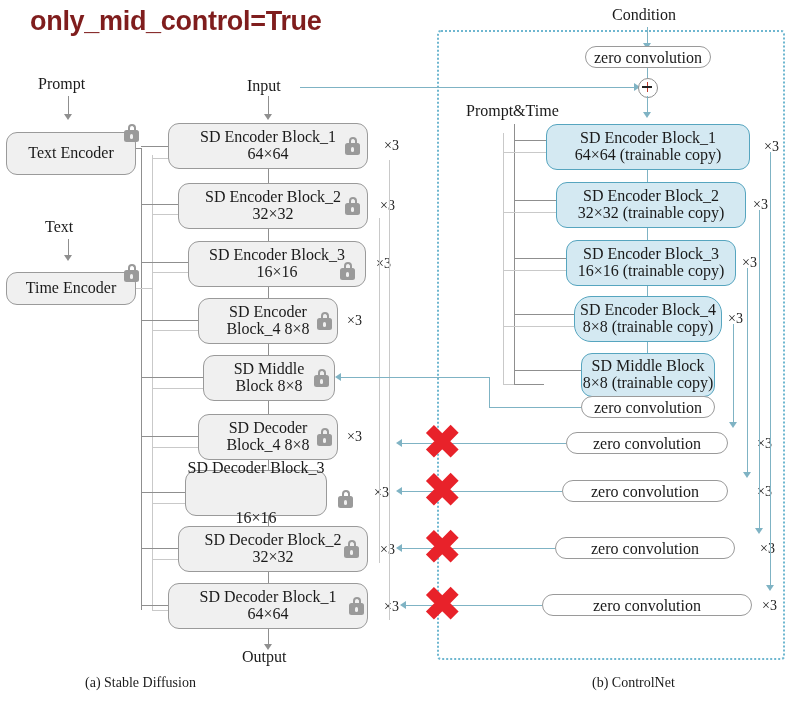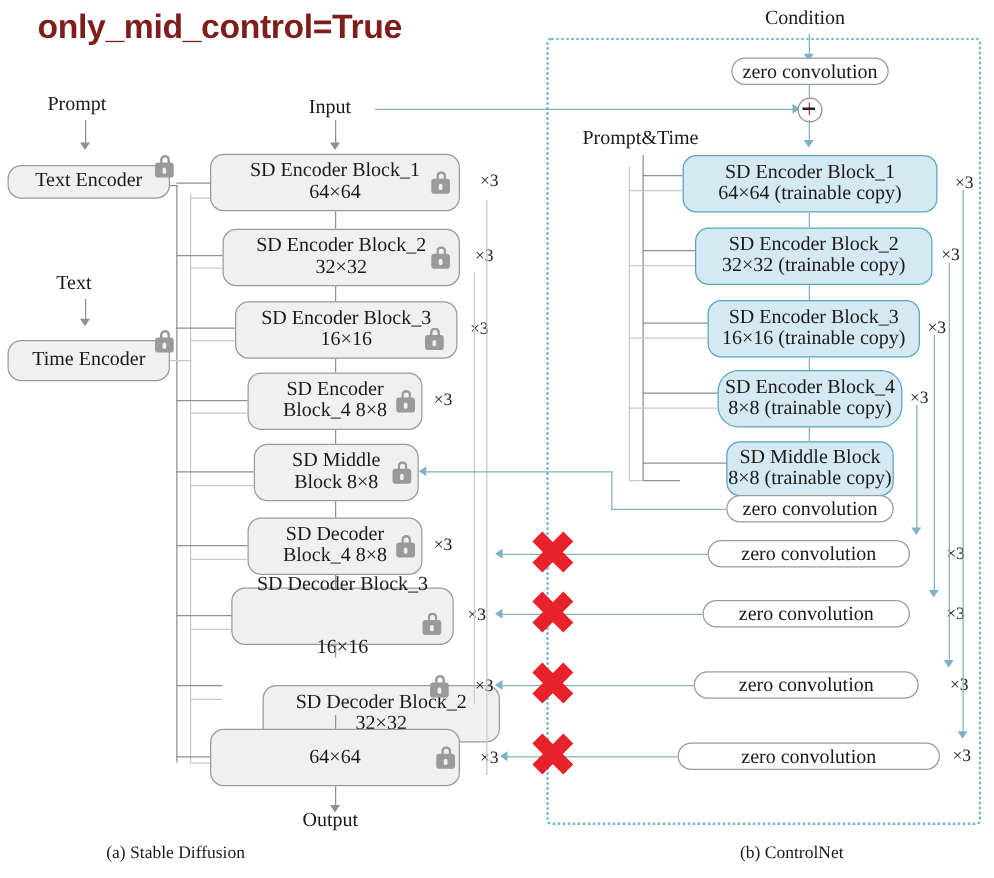--- a/index.html
+++ b/index.html
@@ -65,21 +65,21 @@
 <body>
 
 <div class="lay" id="title">only_mid_control=True</div>
 
 <div id="ctrl-box"></div>
 
 <div class="lay txt" style="left:38px;top:76px;">Prompt</div>
 <div class="vl" style="left:68px;top:96px;height:20px;"></div>
 <div class="ah down" style="left:64px;top:114px;"></div>
 
-<div class="lay blk" id="text-encoder" style="left:6px;top:132px;width:130px;height:27px;">
+<div class="lay blk" id="text-encoder" style="left:6px;top:132px;width:130px;height:43px;">
   <span class="txt">Text Encoder</span>
 </div>
 <div class="lock" style="left:124px;top:124px;">
   <span class="shk"></span>
     <span class="bdy"></span>
     <span class="kh"></span>
 </div>
 
 <div class="lay txt" style="left:45px;top:219px;">Text</div>
 <div class="vl" style="left:68px;top:239px;height:18px;"></div>
@@ -180,49 +180,50 @@
 <div class="lock" style="left:317px;top:428px;">
     <span class="shk"></span>
     <span class="bdy"></span>
     <span class="kh"></span>
   </div>
 <div class="lay x3" style="left:347px;top:429px;">×3</div>
 <div class="vl" style="left:268px;top:401px;height:13px;"></div>
 <div class="hl" style="left:141px;top:436px;width:57px;"></div>
 <div class="hl2" style="left:152px;top:447px;width:46px;"></div>
 
-<div class="lay blk two" style="left:185px;top:470px;width:178px;height:46px;gap:33px;">
+<div class="lay blk two" style="left:185px;top:470px;width:142px;height:46px;gap:33px;">
   <span class="txt">SD Decoder Block_3</span>
   <span class="txt">16×16</span>
 </div>
 <div class="lock" style="left:338px;top:490px;">
     <span class="shk"></span>
     <span class="bdy"></span>
     <span class="kh"></span>
   </div>
 <div class="lay x3" style="left:374px;top:485px;">×3</div>
 <div class="vl" style="left:268px;top:460px;height:10px;"></div>
 <div class="hl" style="left:141px;top:492px;width:44px;"></div>
 <div class="hl2" style="left:152px;top:503px;width:33px;"></div>
 
-<div class="lay blk two" style="left:178px;top:548px;width:190px;height:46px;margin-left:32px;">
+<div class="lay blk two" style="left:178px;top:526px;width:190px;height:46px;">
   <span class="txt">SD Decoder Block_2</span>
   <span class="txt">32×32</span>
 </div>
 <div class="lock" style="left:344px;top:540px;">
     <span class="shk"></span>
     <span class="bdy"></span>
     <span class="kh"></span>
   </div>
 <div class="lay x3" style="left:380px;top:542px;">×3</div>
 <div class="vl" style="left:268px;top:516px;height:10px;"></div>
 <div class="hl" style="left:141px;top:548px;width:37px;"></div>
 <div class="hl2" style="left:152px;top:559px;width:26px;"></div>
 
 <div class="lay blk two" style="left:168px;top:583px;width:200px;height:46px;">
+  <span class="txt">SD Decoder Block_1</span>
   <span class="txt">64×64</span>
 </div>
 <div class="lock" style="left:349px;top:597px;">
     <span class="shk"></span>
     <span class="bdy"></span>
     <span class="kh"></span>
   </div>
 <div class="lay x3" style="left:384px;top:599px;">×3</div>
 <div class="vl" style="left:268px;top:572px;height:11px;"></div>
 <div class="hl" style="left:141px;top:605px;width:27px;"></div>

